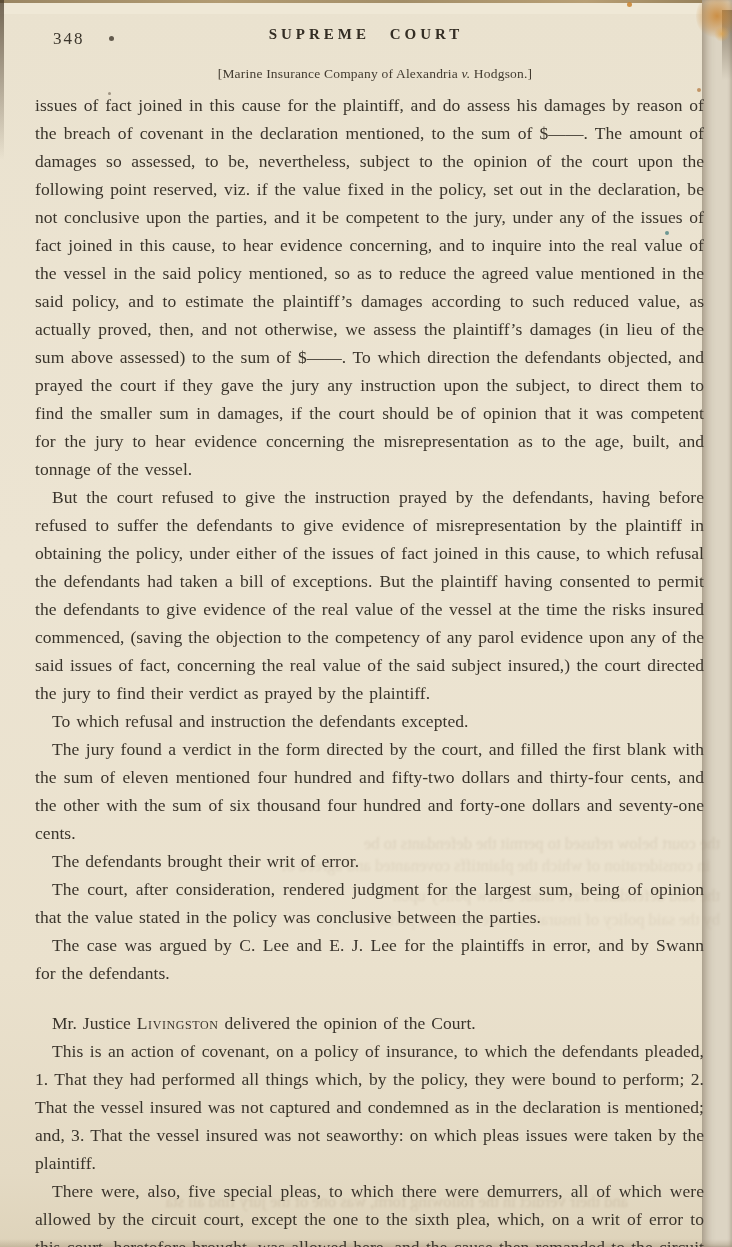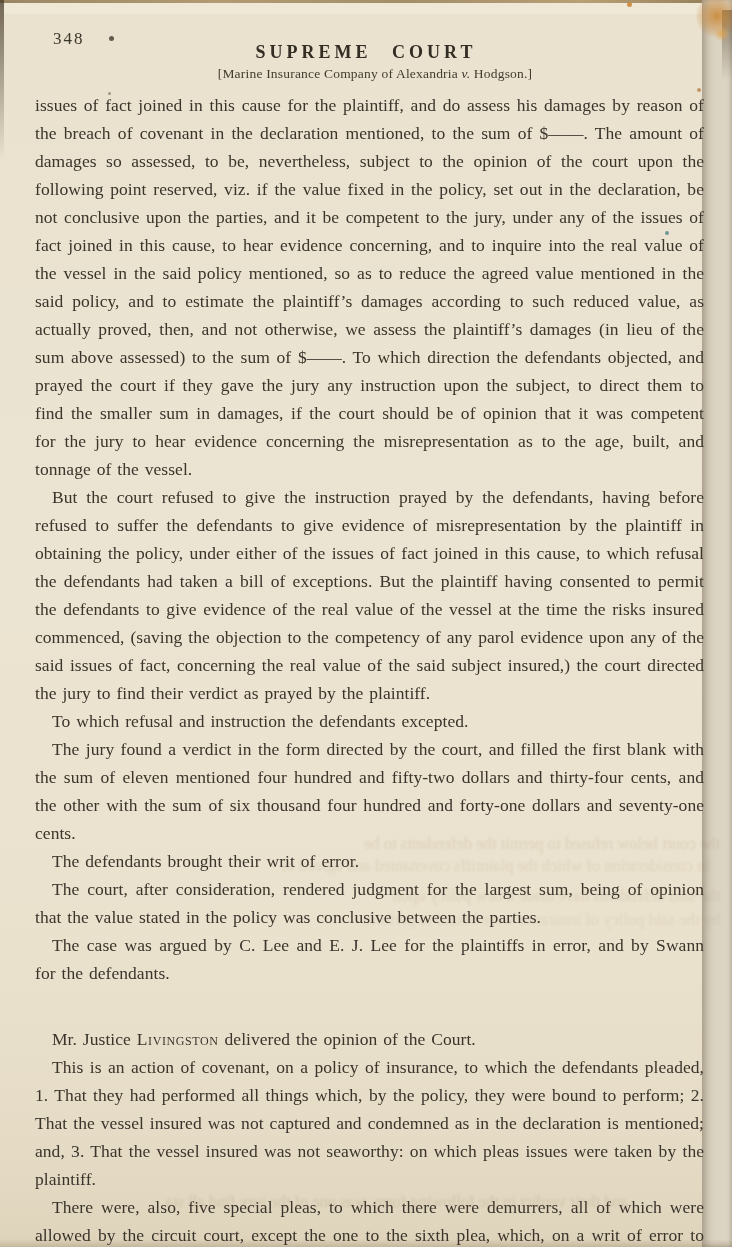--- a/index.html
+++ b/index.html
@@ -30,32 +30,32 @@
     background:radial-gradient(circle,rgba(201,131,47,.85) 0%,rgba(201,131,47,.35) 45%,rgba(201,131,47,0) 70%);}
   .stain-tr-2{position:absolute;top:26px;left:714px;width:16px;height:16px;border-radius:50%;
     background:radial-gradient(circle,rgba(224,165,78,.8) 0%,rgba(224,165,78,0) 70%);}
   .speck-orange-top{position:absolute;top:2px;left:627px;width:5px;height:5px;border-radius:50%;background:#c9832f;opacity:.85;}
   .speck-teal{position:absolute;top:231px;left:665px;width:4px;height:4px;border-radius:50%;background:#4e8583;opacity:.8;}
   .speck-rust-right{position:absolute;top:88px;left:697px;width:4px;height:4px;border-radius:50%;background:#b07437;opacity:.7;}
   .header-star{position:absolute;top:36px;left:109px;width:5px;height:5px;border-radius:50%;background:#4a4236;opacity:.85;}
   .header-star2{position:absolute;top:92px;left:108px;width:3px;height:3px;border-radius:50%;background:#6a5f4e;opacity:.6;}
   
   .page-number{position:absolute;top:29px;left:53px;font-size:17px;letter-spacing:2px;color:#3c362c;}
-  .running-head{position:absolute;top:42px;left:0;width:100%;text-align:center;
-    font-size:18px;font-weight:bold;letter-spacing:4px;word-spacing:12px;color:#332d24;}
+  .running-head{position:absolute;top:26px;left:0;width:100%;text-align:center;
+    font-size:15px;font-weight:bold;letter-spacing:4px;word-spacing:12px;color:#332d24;}
   .case-caption{position:absolute;top:66px;left:0;width:100%;text-align:center;
     font-size:13.5px;color:#423b30;letter-spacing:.2px;margin-left:9px;}
   .case-caption i{font-style:italic;}
   
   .body-text{position:absolute;top:91px;left:35px;width:669px;
     font-size:17.5px;line-height:28px;text-align:justify;
     letter-spacing:.05px;word-spacing:1.5px;color:#3a342b;}
   .body-text p{margin:0;}
   .body-text p.indent{text-indent:17px;}
-  .body-text p.space-before{margin-top:38px;}
+  .body-text p.space-before{margin-top:22px;}
   .smallcaps{font-variant:small-caps;letter-spacing:.6px;}
   
   .ghost{position:absolute;transform:scaleX(-1);filter:blur(1.2px);
     font-size:16.5px;color:#8a7456;white-space:nowrap;overflow:hidden;pointer-events:none;}
   .ghost-1{top:834px;left:340px;width:380px;opacity:.16;}
   .ghost-2{top:856px;left:150px;width:560px;opacity:.13;}
   .ghost-3{top:886px;left:330px;width:390px;opacity:.15;}
   .ghost-4{top:910px;left:300px;width:420px;opacity:.12;}
   .ghost-5{top:1192px;left:108px;width:520px;opacity:.2;}
 </style>

